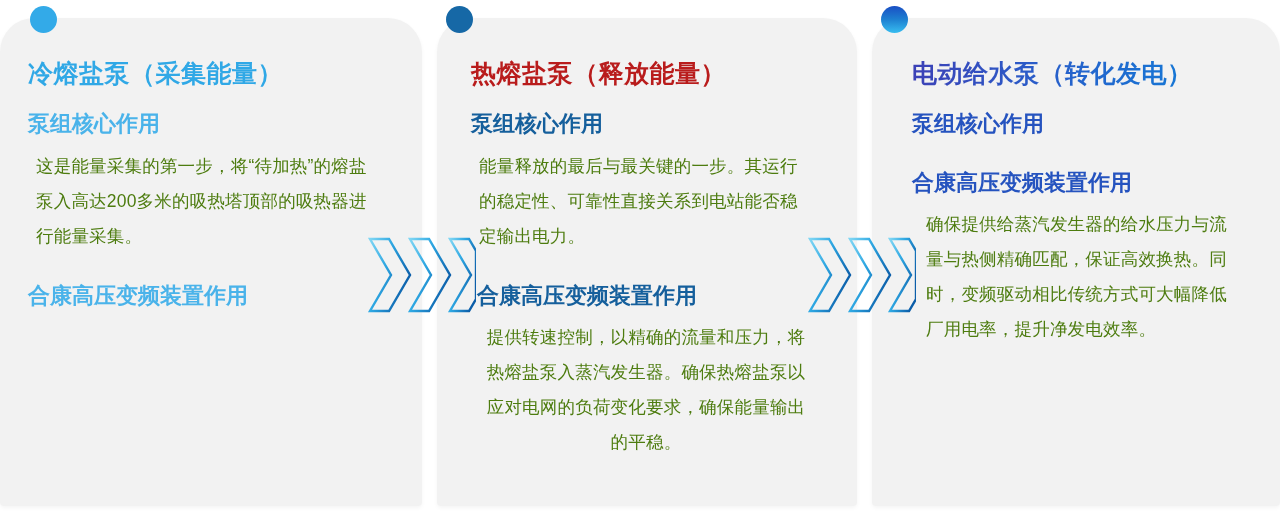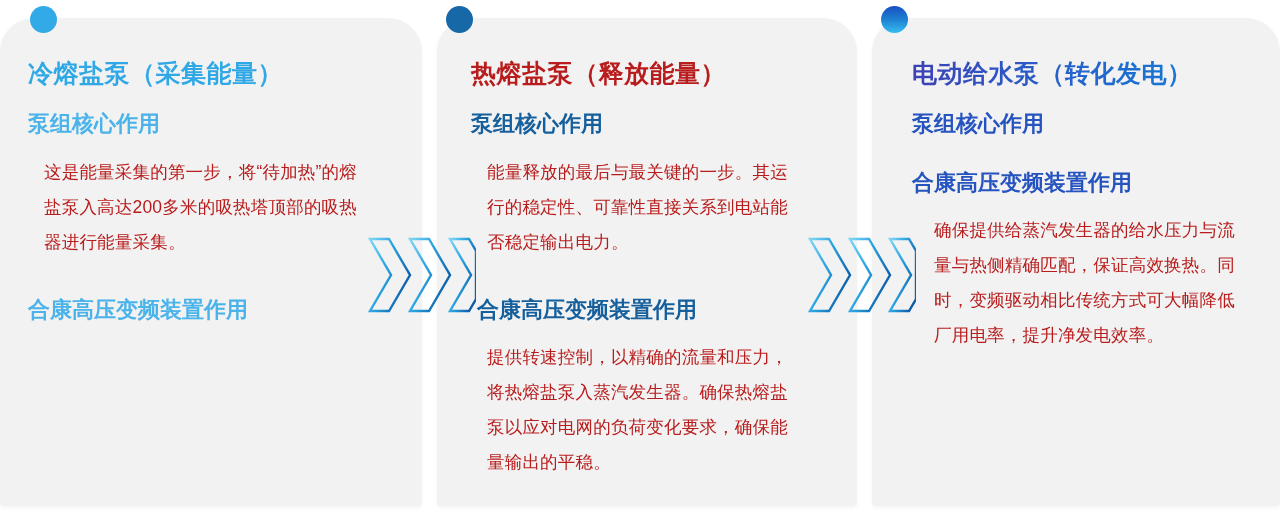--- a/index.html
+++ b/index.html
@@ -83,32 +83,32 @@
     margin: 0 0 10px 0;
     white-space: nowrap;
   }
   .card.c1 .sub-head { color: #4ab3ea; }
   .card.c2 .sub-head { color: #155f9c; }
   .card.c3 .sub-head { color: #2553bf; }
 
   .body-text {
     font-size: 17.5px;
     line-height: 35px;
-    color: #b91c1c;
-    margin: 16px;
+    color: #4d7c0f;
+    margin: 8px;
     letter-spacing: 0.2px;
   }
 
   .section-gap { height: 20px; }
 
   .sub-head.second { margin-top: 0; }
   .card.c2 .sub-head.second { padding-left: 6px; }
   .card.c3 .sub-head.second { padding-left: 0px; }
   .card.c3 .body-text.second { padding-left: 6px; }
-  .card.c2 .body-text.second { padding-left: 0px; }
+  .card.c2 .body-text.second { padding-left: 0px; text-align: center; }
 
   
   .arrows {
     position: absolute;
     top: 232px;
     width: 110px;
     height: 86px;
     pointer-events: none;
   }
   .arrows.a1 { left: 366px; }

